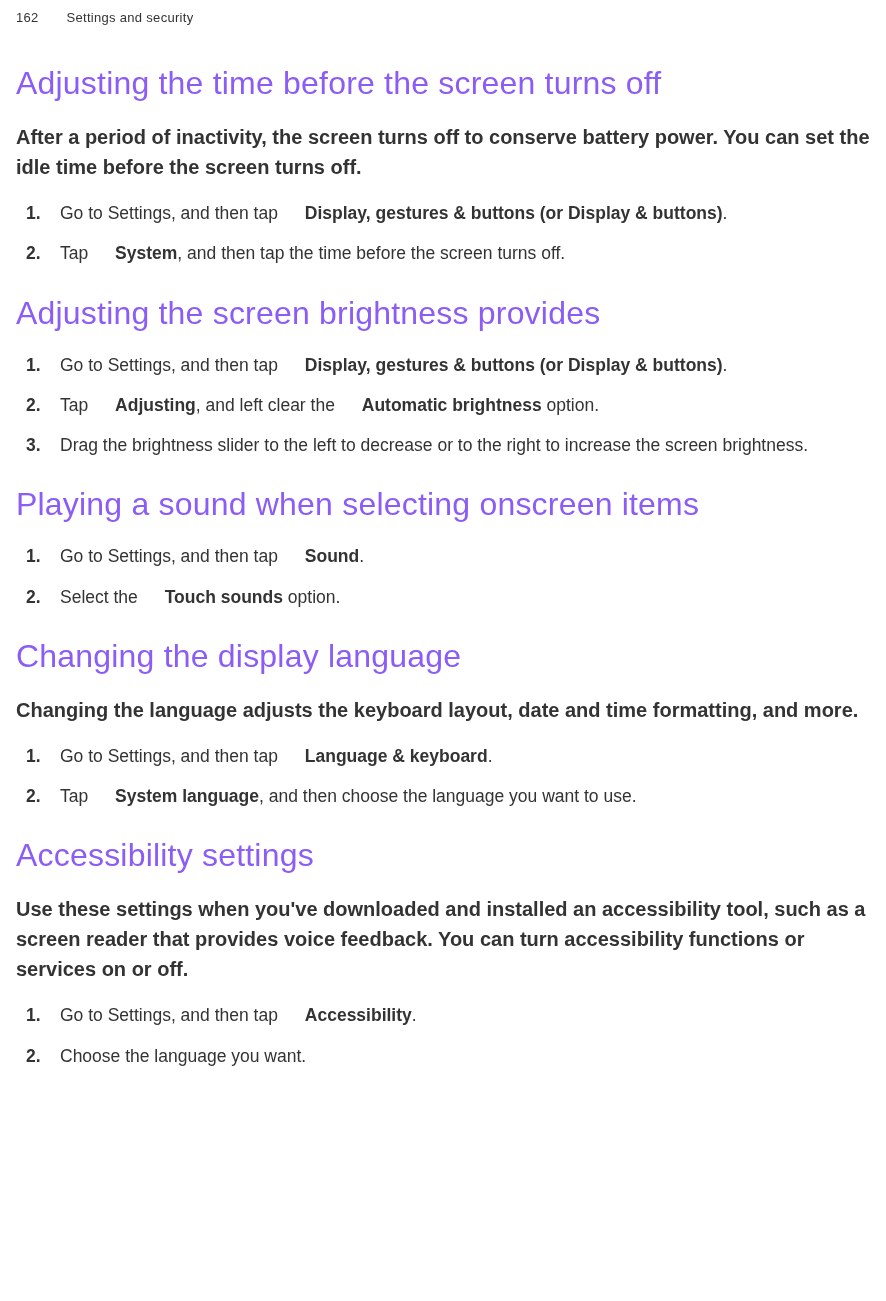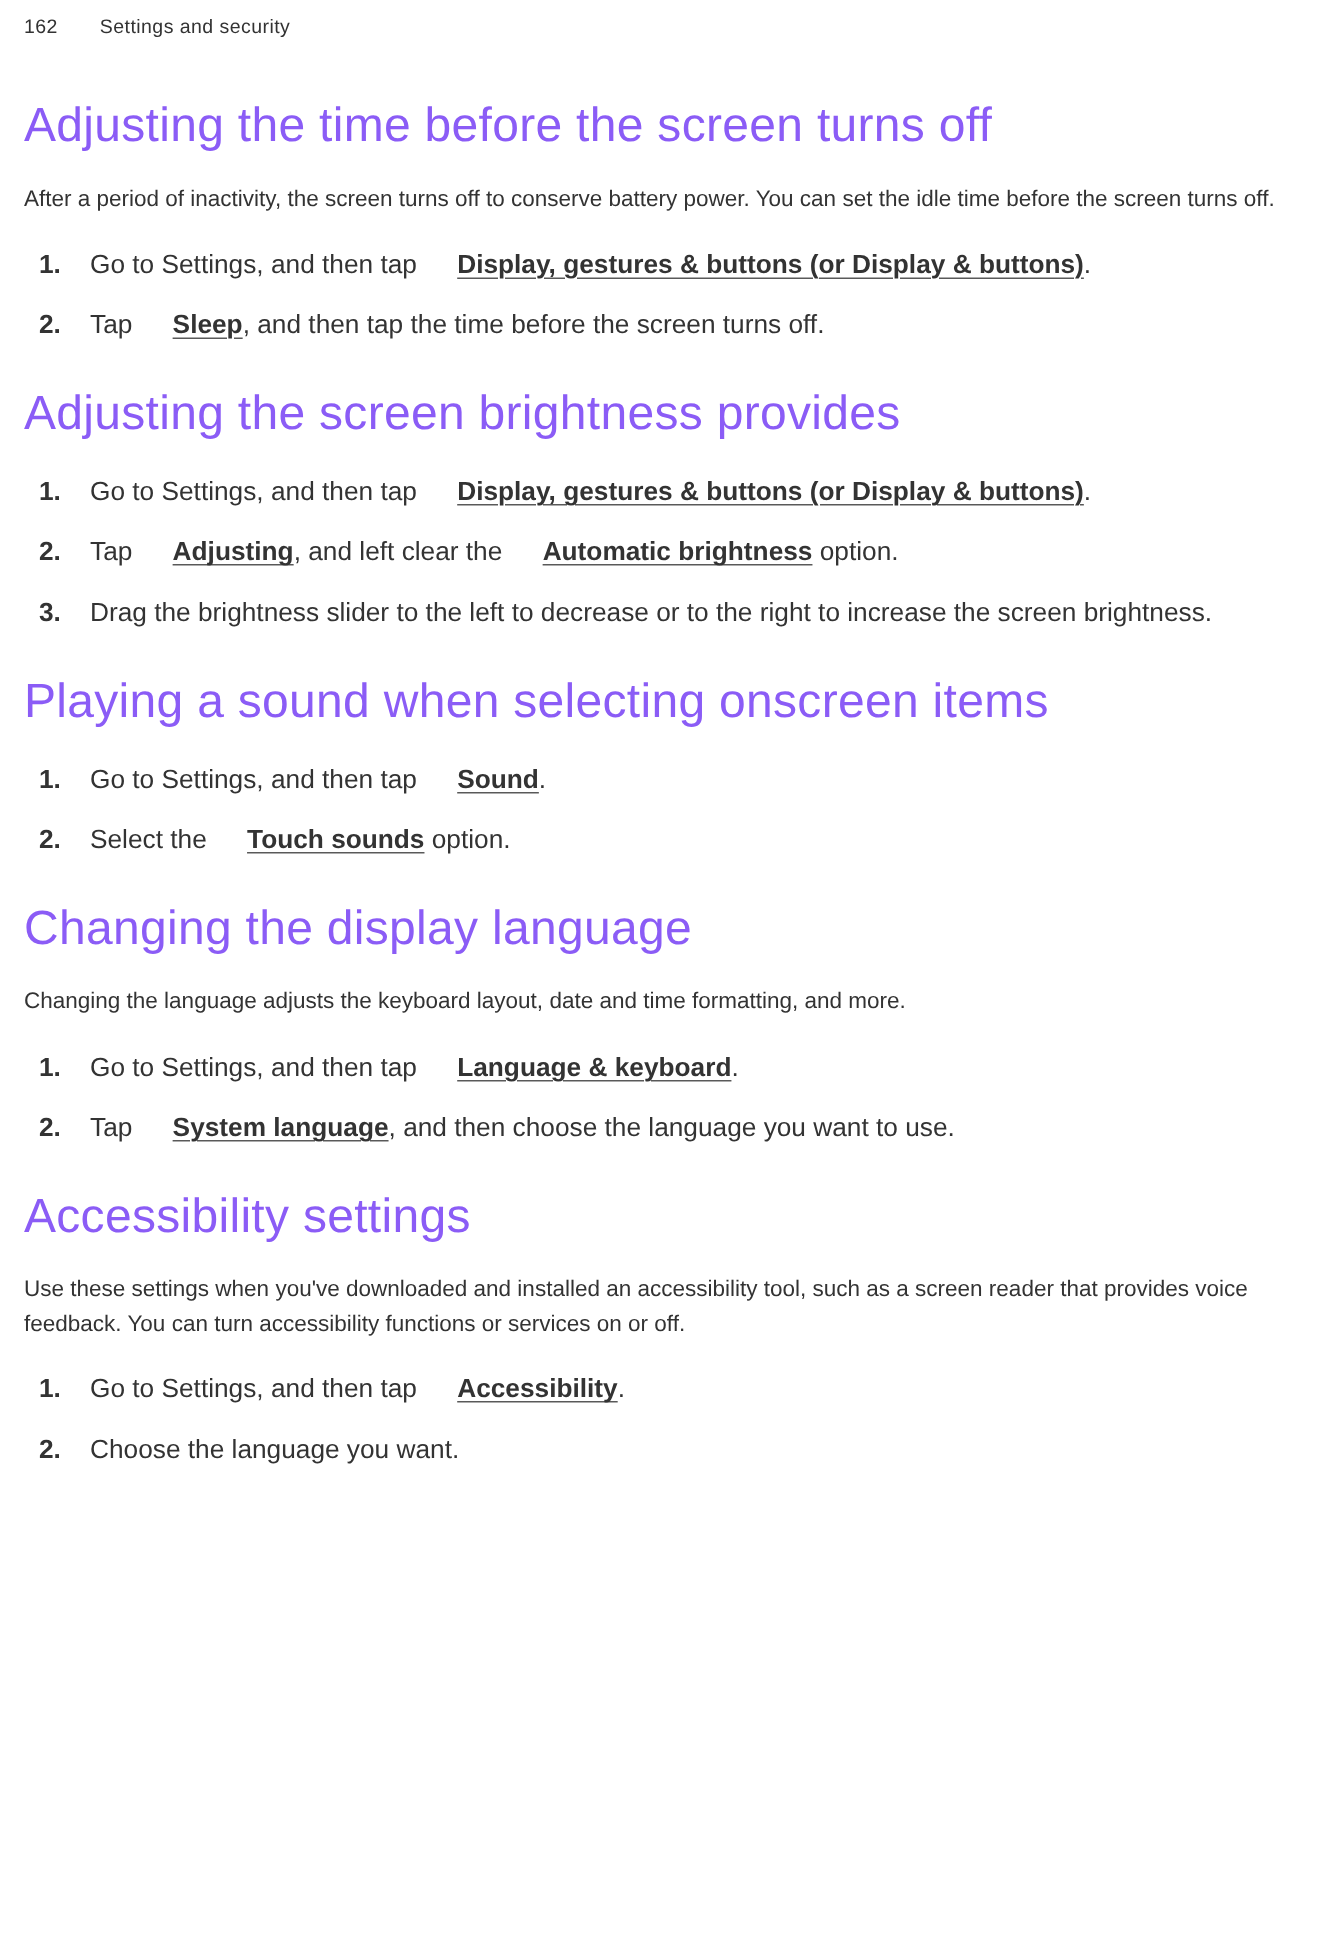--- a/index.html
+++ b/index.html
@@ -27,25 +27,25 @@
   }
   h2.green {
     color: #8b5cf6;
     font-size: 32px;
     font-weight: 400;
     margin-top: 28px;
     margin-bottom: 20px;
     letter-spacing: 0.2px;
   }
   p.intro {
-    font-size: 15px;
+    font-size: 20px;
     line-height: 1.5;
     color: #333333;
     margin-bottom: 18px;
-    font-weight: 400;
+    font-weight: 700;
   }
   ol {
     list-style: none;
     counter-reset: item;
     padding-left: 0;
     margin-bottom: 10px;
   }
   ol li {
     counter-increment: item;
     font-size: 17.5px;
@@ -58,21 +58,20 @@
   }
   ol li::before {
     content: counter(item) ".";
     position: absolute;
     left: 10px;
     font-weight: 600;
     color: #333333;
   }
   .bold {
     font-weight: 600;
-    text-decoration: underline;
     text-decoration-color: rgba(0,0,0,0.65);
     text-underline-offset: 3px;
     text-decoration-thickness: 1px;
     padding-left: 22px;
   }
 </style>
 </head>
 <body>
 
 <div class="header-line">
@@ -80,21 +79,21 @@
   <span>Settings and security</span>
 </div>
 
 <h2 class="green">Adjusting the time before the screen turns off</h2>
 <p class="intro">After a period of inactivity, the screen turns off to conserve battery power. You can set the idle time before the screen turns off.</p>
 <ol>
   <li>
     <span>Go to Settings, and then tap </span><span class="bold">Display, gestures &amp; buttons (or Display &amp; buttons)</span><span>.</span>
   </li>
   <li>
-    <span>Tap </span><span class="bold">Sleep</span><span>, and then tap the time before the screen turns off.</span>
+    <span>Tap </span><span class="bold">System</span><span>, and then tap the time before the screen turns off.</span>
   </li>
 </ol>
 
 <h2 class="green">Adjusting the screen brightness provides</h2>
 <ol>
   <li>
     <span>Go to Settings, and then tap </span><span class="bold">Display, gestures &amp; buttons (or Display &amp; buttons)</span><span>.</span>
   </li>
   <li>
     <span>Tap </span><span class="bold">Adjusting</span><span>, and left clear the </span><span class="bold">Automatic brightness</span><span> option.</span>

